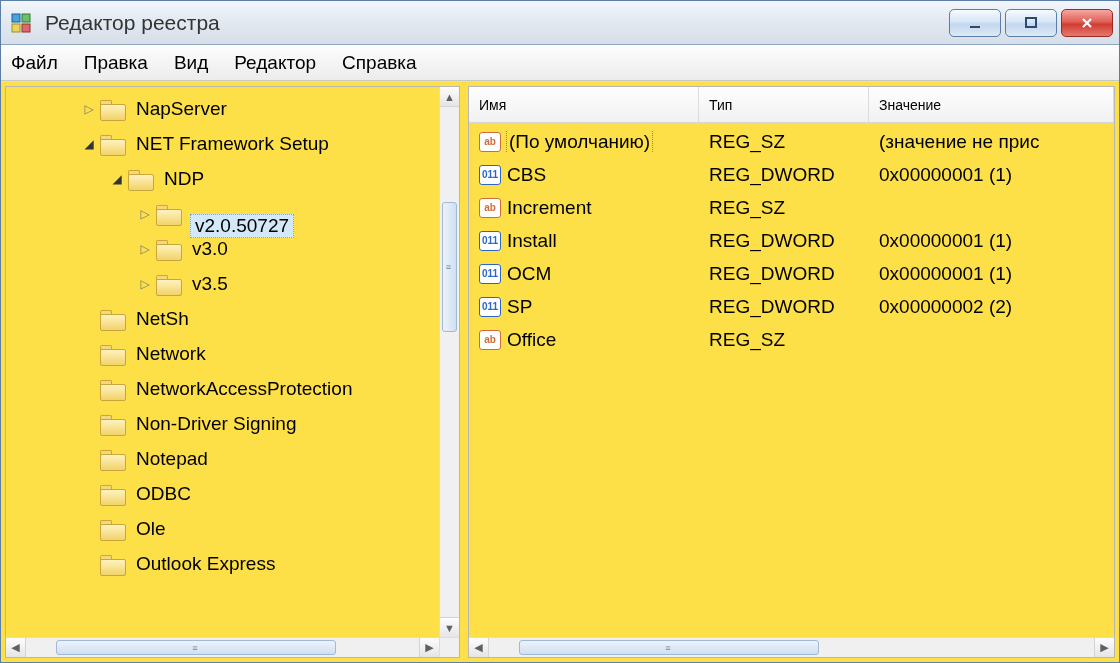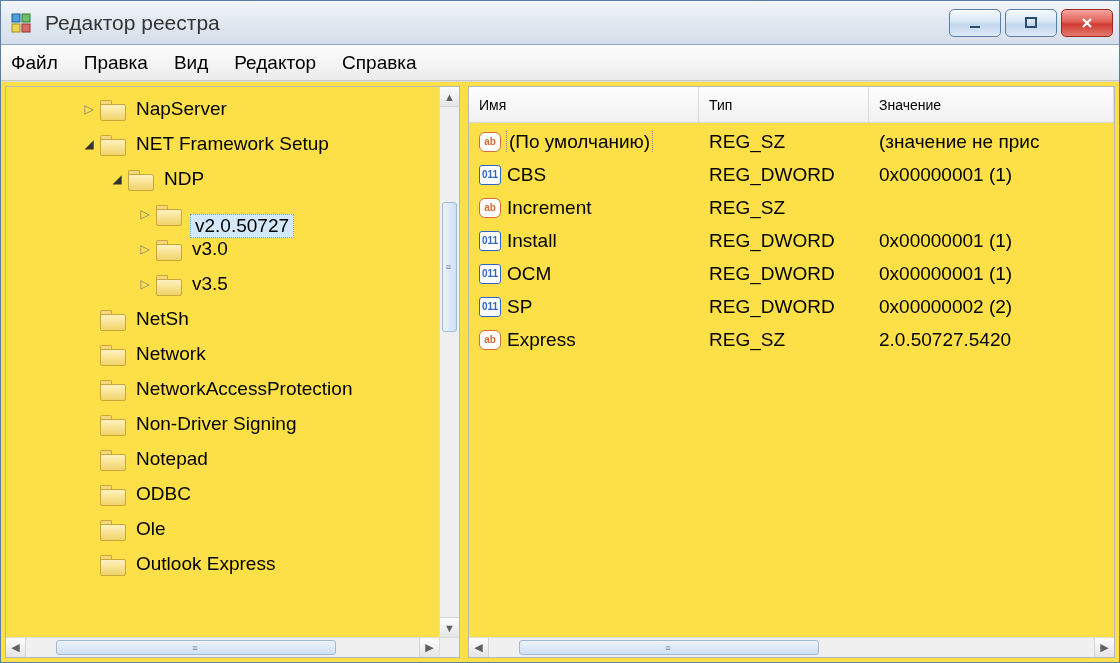--- a/index.html
+++ b/index.html
@@ -222,21 +222,21 @@
   .list-row .c-data{ flex:1;}
   .val-icon{
     width:22px; height:20px;
     border:1px solid;
     border-radius:3px;
     display:inline-flex; align-items:center; justify-content:center;
     font-size:10px; font-weight:bold;
     background:#fff;
     flex-shrink:0;
   }
-  .val-icon.sz{ border-color:#d46b3a; color:#d46b3a;border-radius:6px;}
+  .val-icon.sz{ border-color:#d46b3a; color:#d46b3a;}
   .val-icon.dw{ border-color:#2d66c9; color:#2d66c9;}
   .name-text.default{ outline:1px dotted #888; padding:0 2px;}
   .body-flex{ display:flex; flex:1; min-height:0;}
   .left-body{ flex:1; overflow:hidden;}
   .corner{ width:20px; height:20px; background:#f0f0f0; border-left:1px solid #dcdcdc; border-top:1px solid #dcdcdc;}
 </style>
 </head>
 <body>
 
 <div class="window">
@@ -449,24 +449,23 @@
                   <div class="cell c-name">
                     <span class="val-icon dw">011</span>
                     <span class="name-text">SP</span>
                   </div>
                   <div class="cell c-type">REG_DWORD</div>
                   <div class="cell c-data">0x00000002 (2)</div>
                 </div>
                 <div class="list-row">
                   <div class="cell c-name">
                     <span class="val-icon sz">ab</span>
-                    <span class="name-text">Express</span>
+                    <span class="name-text">Office</span>
                   </div>
                   <div class="cell c-type">REG_SZ</div>
-                  <div class="cell c-data">2.0.50727.5420</div>
                 </div>
               </div>
           </div>
         </div>
         <div style="display:flex;">
           <div class="hscroll" style="flex:1;">
             <div class="arrow">◀</div>
             <div class="track">
                 <div class="thumb" style="left:30px; width:300px;">
                   <span class="grip">≡</span>

